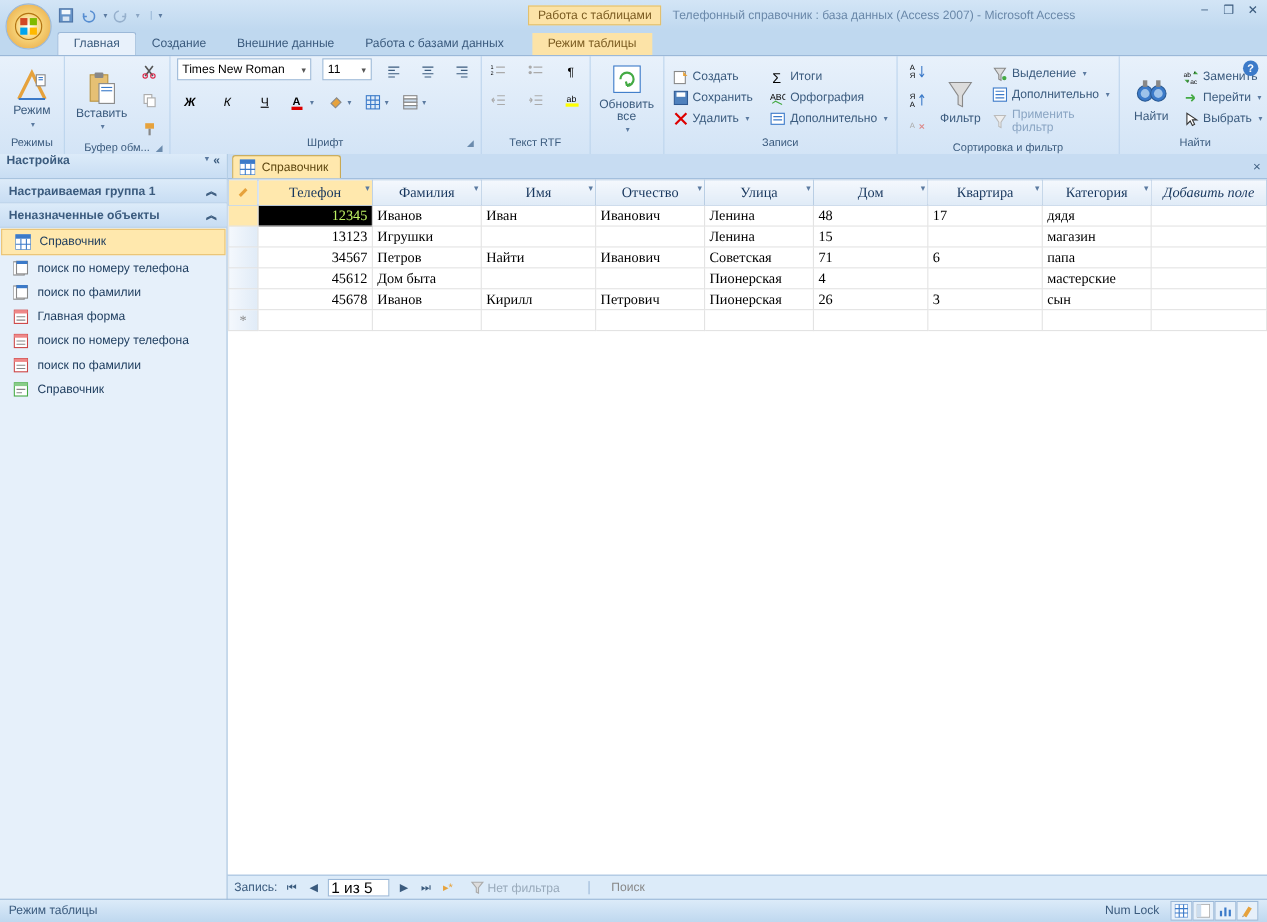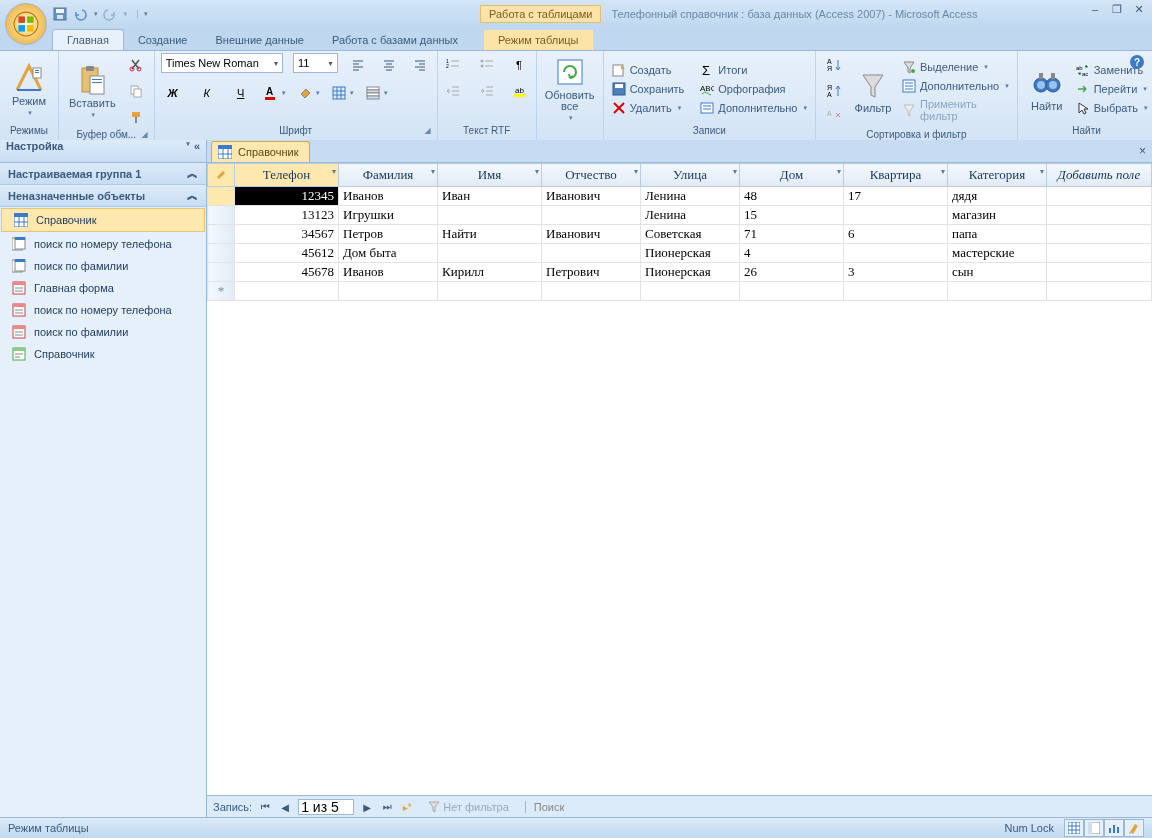--- a/index.html
+++ b/index.html
@@ -42,21 +42,21 @@
 .doctab{background:#ffe8ad;border:1px solid #c9a954;border-bottom:none;padding:3px 10px 3px 6px;display:flex;align-items:center;gap:6px;font-size:11px;color:#5e4710;border-radius:3px 3px 0 0}
 .doc-close{position:absolute;right:6px;top:4px;font-size:12px;color:#3b5b7e}
 .sheet{flex:1;background:#fff;overflow:hidden;position:relative}
 table.dg{border-collapse:collapse;width:100%;font-family:"Times New Roman",serif;font-size:13px}
 table.dg th{background:linear-gradient(#f4f8fd,#e0ebf7);border:1px solid #b9cee4;padding:2px 4px;font-weight:normal;color:#17365d;position:relative;height:18px}
 table.dg th .dd{position:absolute;right:2px;top:3px;font-size:8px;color:#5b7aa0}
 table.dg td{border:1px solid #e3e3e3;padding:1px 4px;height:16px;white-space:nowrap}
 .rowhdr{width:18px;background:linear-gradient(90deg,#f4f8fd,#e0ebf7);border:1px solid #b9cee4}
 .rowhdr.active{background:#ffe8ad}
 .add-col{font-style:italic;color:#888}
-.cell-sel{background:#000;color:#ffffff}
+.cell-sel{background:#000;color:#bef264}
 .recnav{height:22px;background:#dcebf9;border-top:1px solid #9bb8d8;display:flex;align-items:center;padding:0 6px;gap:6px;font-size:11px;color:#3b5b7e}
 .recnav input{width:50px;height:14px;border:1px solid #9bb8d8;font-size:14px;padding:0 2px}
 .recnav .navbtn{width:14px;height:14px;display:flex;align-items:center;justify-content:center;color:#3b5b7e;font-size:10px}
 .statusbar{position:absolute;bottom:0;left:0;right:0;height:20px;background:linear-gradient(#dcebf9,#bfd8ef);border-top:1px solid #9bb8d8;display:flex;align-items:center;padding:0 8px;color:#3b5b7e;font-size:11px;justify-content:space-between}
 .viewbtns{display:flex;gap:0}
 .viewbtns .vb{width:18px;height:16px;border:1px solid #9bb8d8;background:#e6f0fa;display:flex;align-items:center;justify-content:center}
 .cmdbtn{display:flex;align-items:center;gap:4px;color:#3b5b7e;font-size:11px;padding:1px 2px}
 .cmdbtn .ic{width:14px;height:14px}
 .dd-small{font-size:7px;color:#5b7aa0;margin-left:2px}
 .num{text-align:right}
@@ -648,21 +648,21 @@
       <span>Запись:</span>
       <span class="navbtn">⏮</span>
       <span class="navbtn">◀</span>
       <input value="1 из 5" style="">
       <span class="navbtn">▶</span>
       <span class="navbtn">⏭</span>
       <span class="navbtn" style="color:#e6a23c">▸*</span>
       <span style="margin-left:8px;color:#9ab"><svg width="12" height="12" style="vertical-align:-2px">
             <path d="M1 1 L11 1 L7 6 L7 11 L5 10 L5 6 Z" fill="#ddd" stroke="#aaa"></path>
           </svg> <span>Нет фильтра</span></span>
-      <span style="margin-left:10px;border-left:1px solid #9bb8d8;padding-left:8px;color:#888">Поиск</span>
+      <span style="margin-left:20px;border-left:1px solid #9bb8d8;padding-left:20px;color:#888">Поиск</span>
       <input style="flex: 0 0 50px; border: none; background: transparent;">
     </div>
   </div>
 </div>
 
 <div class="statusbar">
   <span>Режим таблицы</span>
   <span style="display:flex;align-items:center;gap:10px">
     <span>Num Lock</span>
     <span class="viewbtns">

